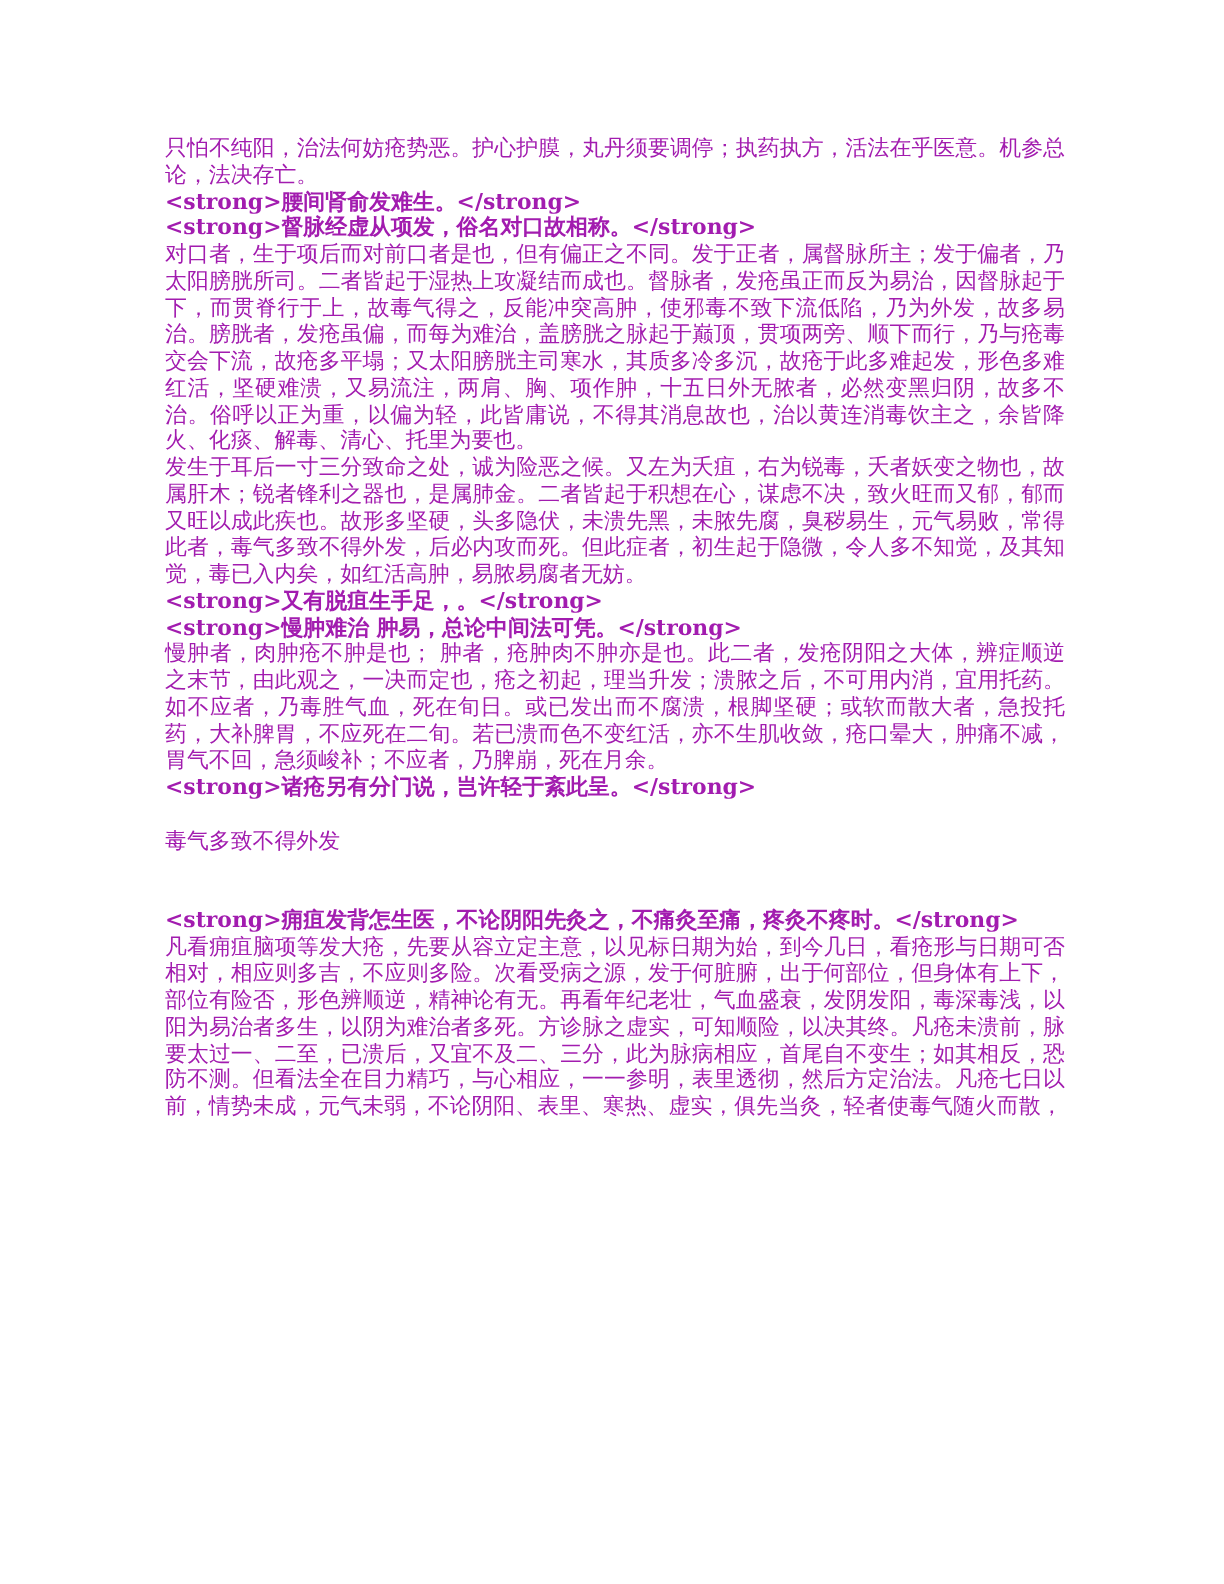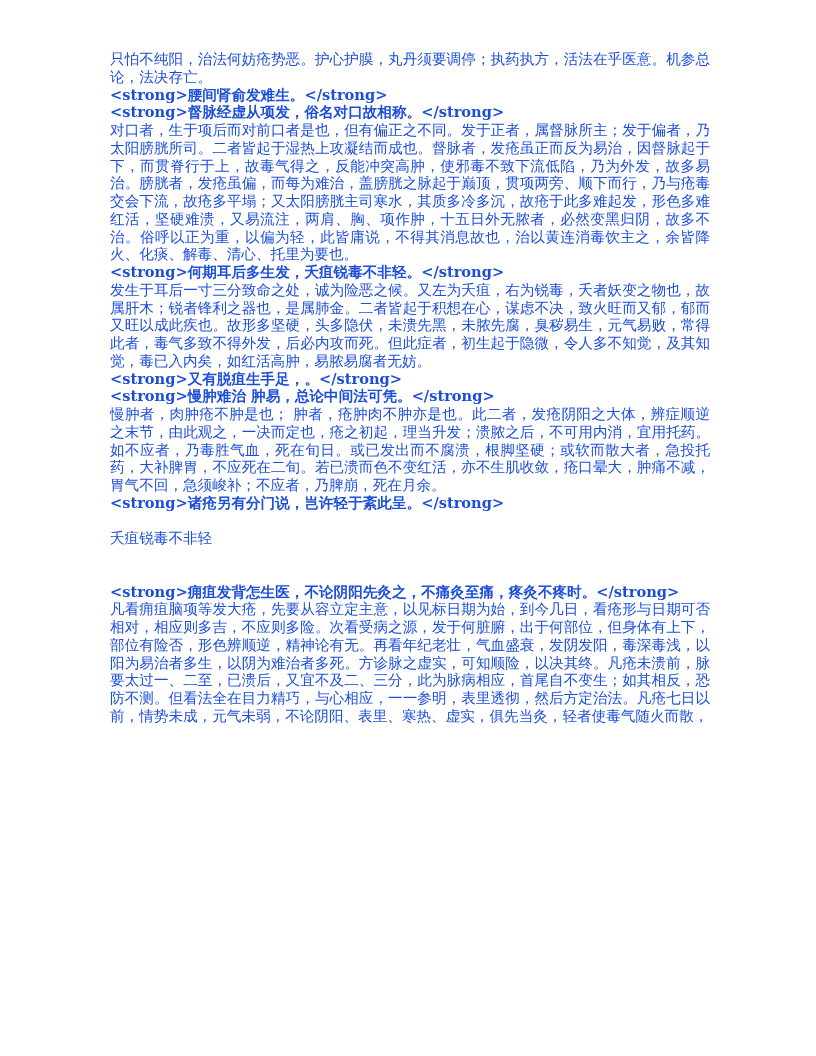--- a/index.html
+++ b/index.html
@@ -6,25 +6,25 @@
     margin: 0;
     padding: 0;
     background: #ffffff;
   }
   .page {
     position: relative;
     width: 816px;
     height: 1056px;
     box-sizing: border-box;
     background: #ffffff;
-    padding: 50px 106px 0 110px;
+    padding: 90px 106px 0 110px;
     font-family: "DejaVu Serif", "Liberation Serif", serif;
     font-size: 14.6px;
     line-height: 17.75px;
-    color: #1d4ed8;
+    color: #a21caf;
     overflow: hidden;
   }
   .page p {
     margin: 0;
     text-align: justify;
     word-break: break-all;
   }
   .page p.heading {
     margin-top: 17.75px;
     margin-bottom: 35.5px;
@@ -36,22 +36,21 @@
   }
 </style>
 </head>
 <body>
 
 <div class="page">
   <p>只怕不纯阳，治法何妨疮势恶。护心护膜，丸丹须要调停；执药执方，活法在乎医意。机参总论，法决存亡。</p>
   <p class="tagline">&lt;strong&gt;腰间肾俞发难生。&lt;/strong&gt;</p>
   <p class="tagline">&lt;strong&gt;督脉经虚从项发，俗名对口故相称。&lt;/strong&gt;</p>
   <p>对口者，生于项后而对前口者是也，但有偏正之不同。发于正者，属督脉所主；发于偏者，乃太阳膀胱所司。二者皆起于湿热上攻凝结而成也。督脉者，发疮虽正而反为易治，因督脉起于下，而贯脊行于上，故毒气得之，反能冲突高肿，使邪毒不致下流低陷，乃为外发，故多易治。膀胱者，发疮虽偏，而每为难治，盖膀胱之脉起于巅顶，贯项两旁、顺下而行，乃与疮毒交会下流，故疮多平塌；又太阳膀胱主司寒水，其质多冷多沉，故疮于此多难起发，形色多难红活，坚硬难溃，又易流注，两肩、胸、项作肿，十五日外无脓者，必然变黑归阴，故多不治。俗呼以正为重，以偏为轻，此皆庸说，不得其消息故也，治以黄连消毒饮主之，余皆降火、化痰、解毒、清心、托里为要也。</p>
-  <p class="tagline">&lt;strong&gt;何期耳后多生发，夭疽锐毒不非轻。&lt;/strong&gt;</p>
   <p>发生于耳后一寸三分致命之处，诚为险恶之候。又左为夭疽，右为锐毒，夭者妖变之物也，故属肝木；锐者锋利之器也，是属肺金。二者皆起于积想在心，谋虑不决，致火旺而又郁，郁而又旺以成此疾也。故形多坚硬，头多隐伏，未溃先黑，未脓先腐，臭秽易生，元气易败，常得此者，毒气多致不得外发，后必内攻而死。但此症者，初生起于隐微，令人多不知觉，及其知觉，毒已入内矣，如红活高肿，易脓易腐者无妨。</p>
   <p class="tagline">&lt;strong&gt;又有脱疽生手足，。&lt;/strong&gt;</p>
   <p class="tagline">&lt;strong&gt;慢肿难治 肿易，总论中间法可凭。&lt;/strong&gt;</p>
   <p>慢肿者，肉肿疮不肿是也； 肿者，疮肿肉不肿亦是也。此二者，发疮阴阳之大体，辨症顺逆之末节，由此观之，一决而定也，疮之初起，理当升发；溃脓之后，不可用内消，宜用托药。如不应者，乃毒胜气血，死在旬日。或已发出而不腐溃，根脚坚硬；或软而散大者，急投托药，大补脾胃，不应死在二旬。若已溃而色不变红活，亦不生肌收敛，疮口晕大，肿痛不减，胃气不回，急须峻补；不应者，乃脾崩，死在月余。</p>
   <p class="tagline">&lt;strong&gt;诸疮另有分门说，岂许轻于紊此呈。&lt;/strong&gt;</p>
-  <p class="heading">夭疽锐毒不非轻</p>
+  <p class="heading">毒气多致不得外发</p>
   <p class="tagline">&lt;strong&gt;痈疽发背怎生医，不论阴阳先灸之，不痛灸至痛，疼灸不疼时。&lt;/strong&gt;</p>
   <p>凡看痈疽脑项等发大疮，先要从容立定主意，以见标日期为始，到今几日，看疮形与日期可否相对，相应则多吉，不应则多险。次看受病之源，发于何脏腑，出于何部位，但身体有上下，部位有险否，形色辨顺逆，精神论有无。再看年纪老壮，气血盛衰，发阴发阳，毒深毒浅，以阳为易治者多生，以阴为难治者多死。方诊脉之虚实，可知顺险，以决其终。凡疮未溃前，脉要太过一、二至，已溃后，又宜不及二、三分，此为脉病相应，首尾自不变生；如其相反，恐防不测。但看法全在目力精巧，与心相应，一一参明，表里透彻，然后方定治法。凡疮七日以前，情势未成，元气未弱，不论阴阳、表里、寒热、虚实，俱先当灸，轻者使毒气随火而散，</p>
 </div>
 
 </body></html>

